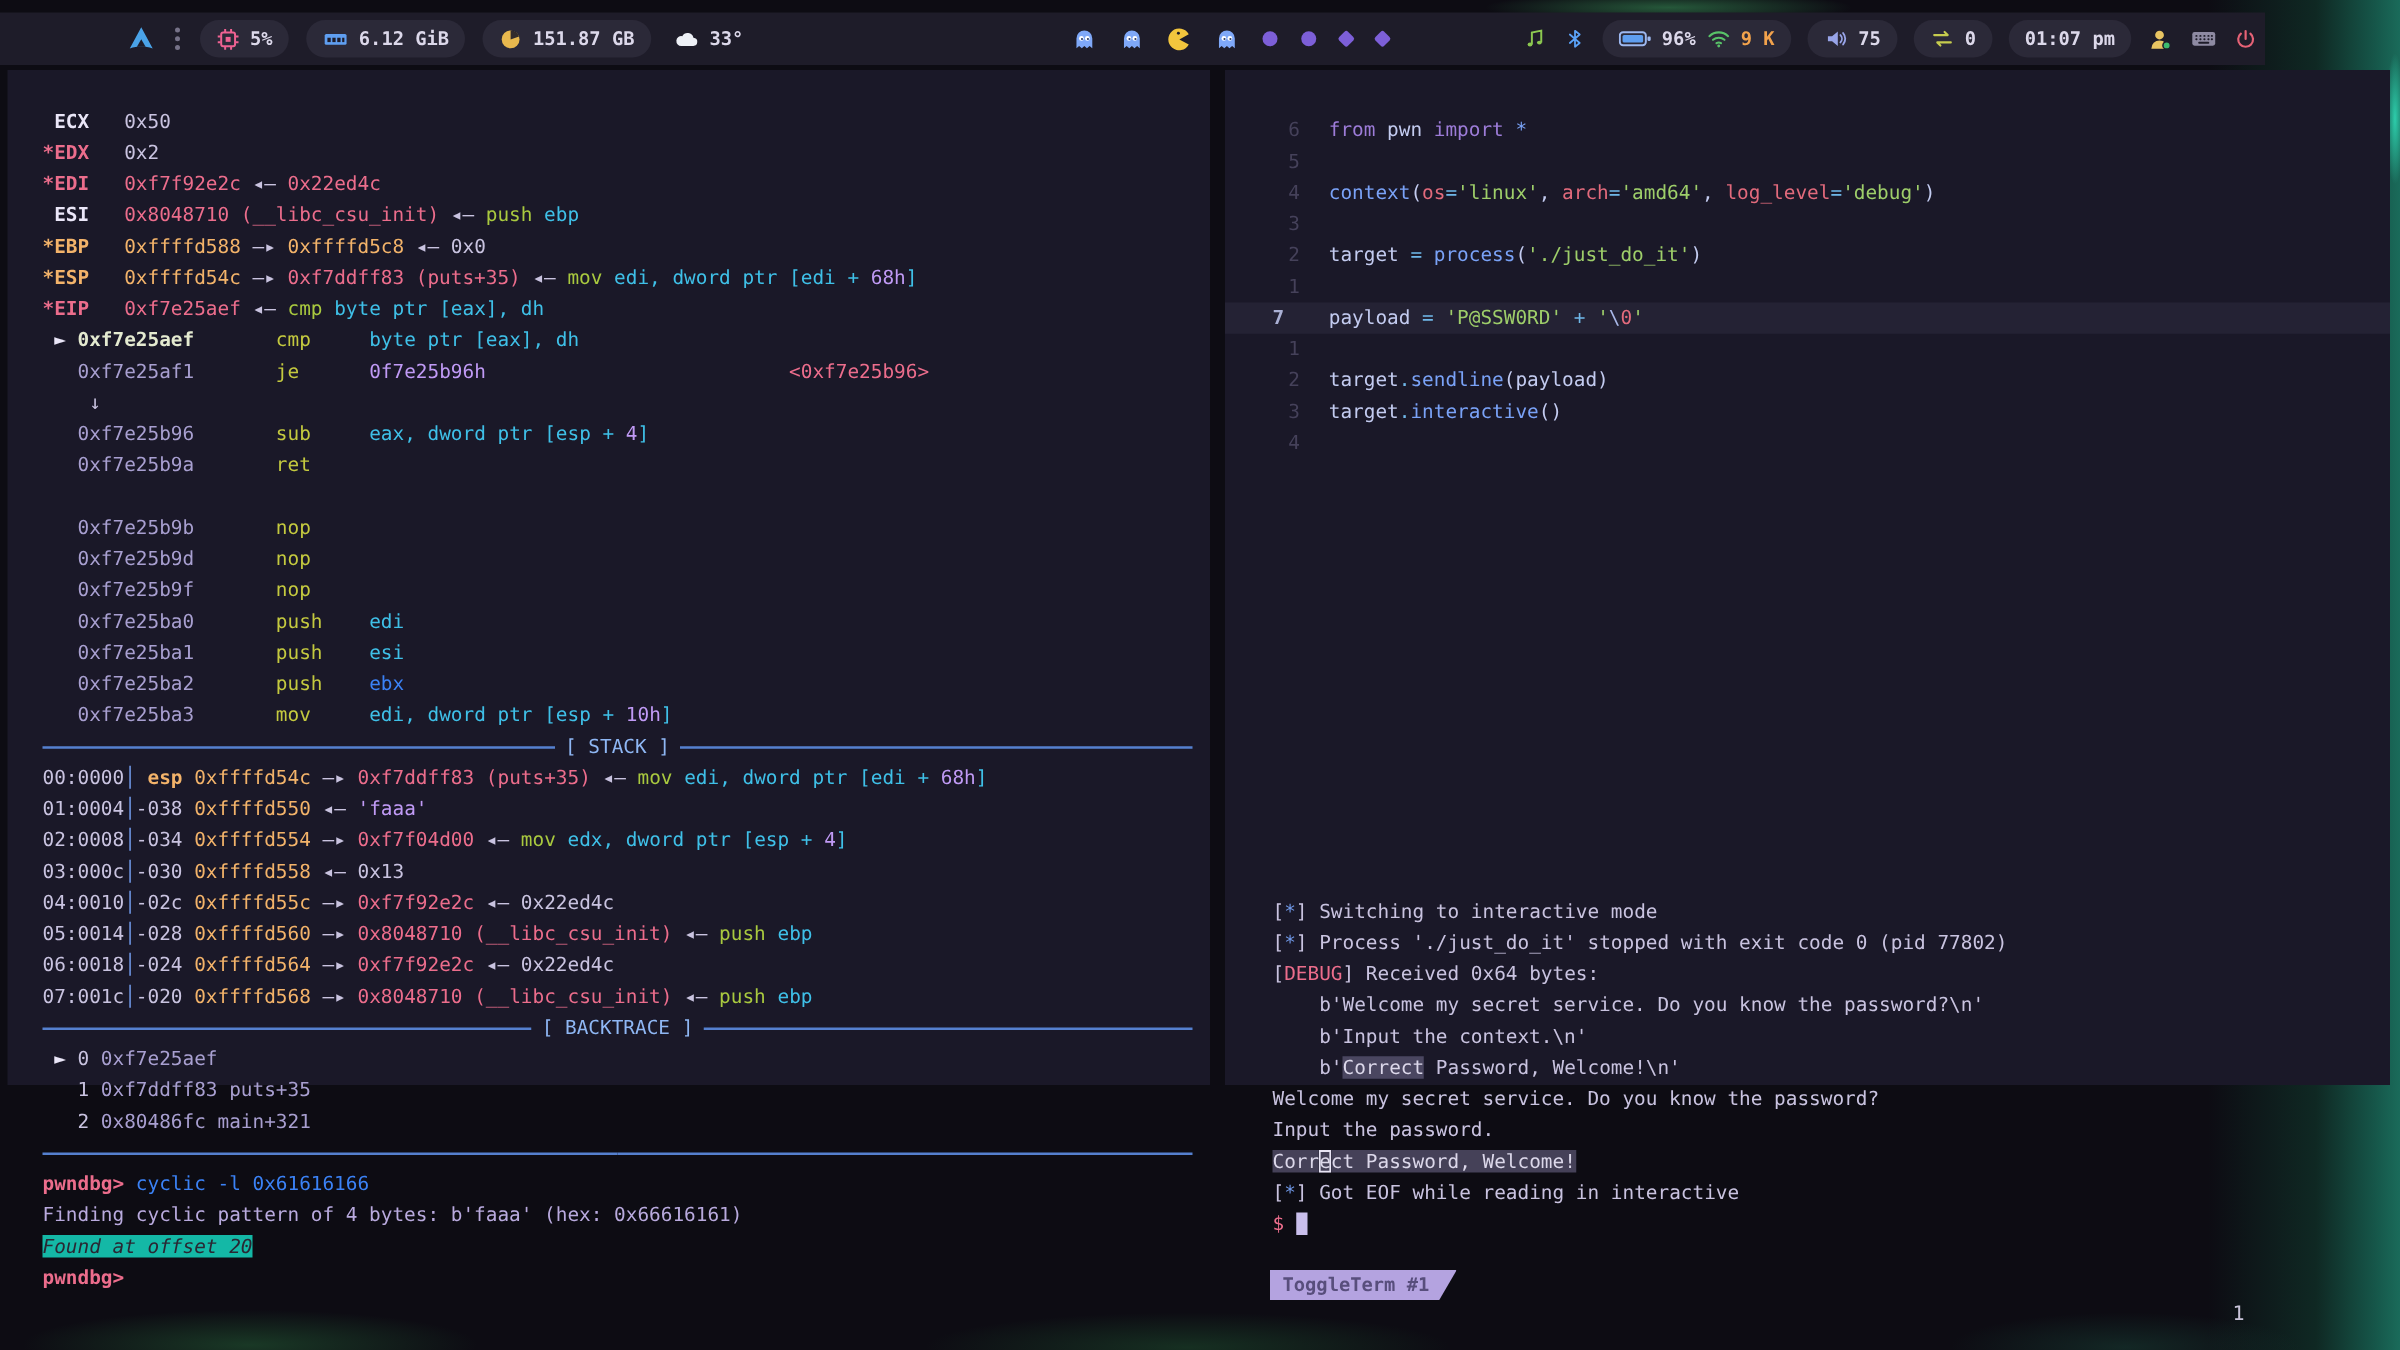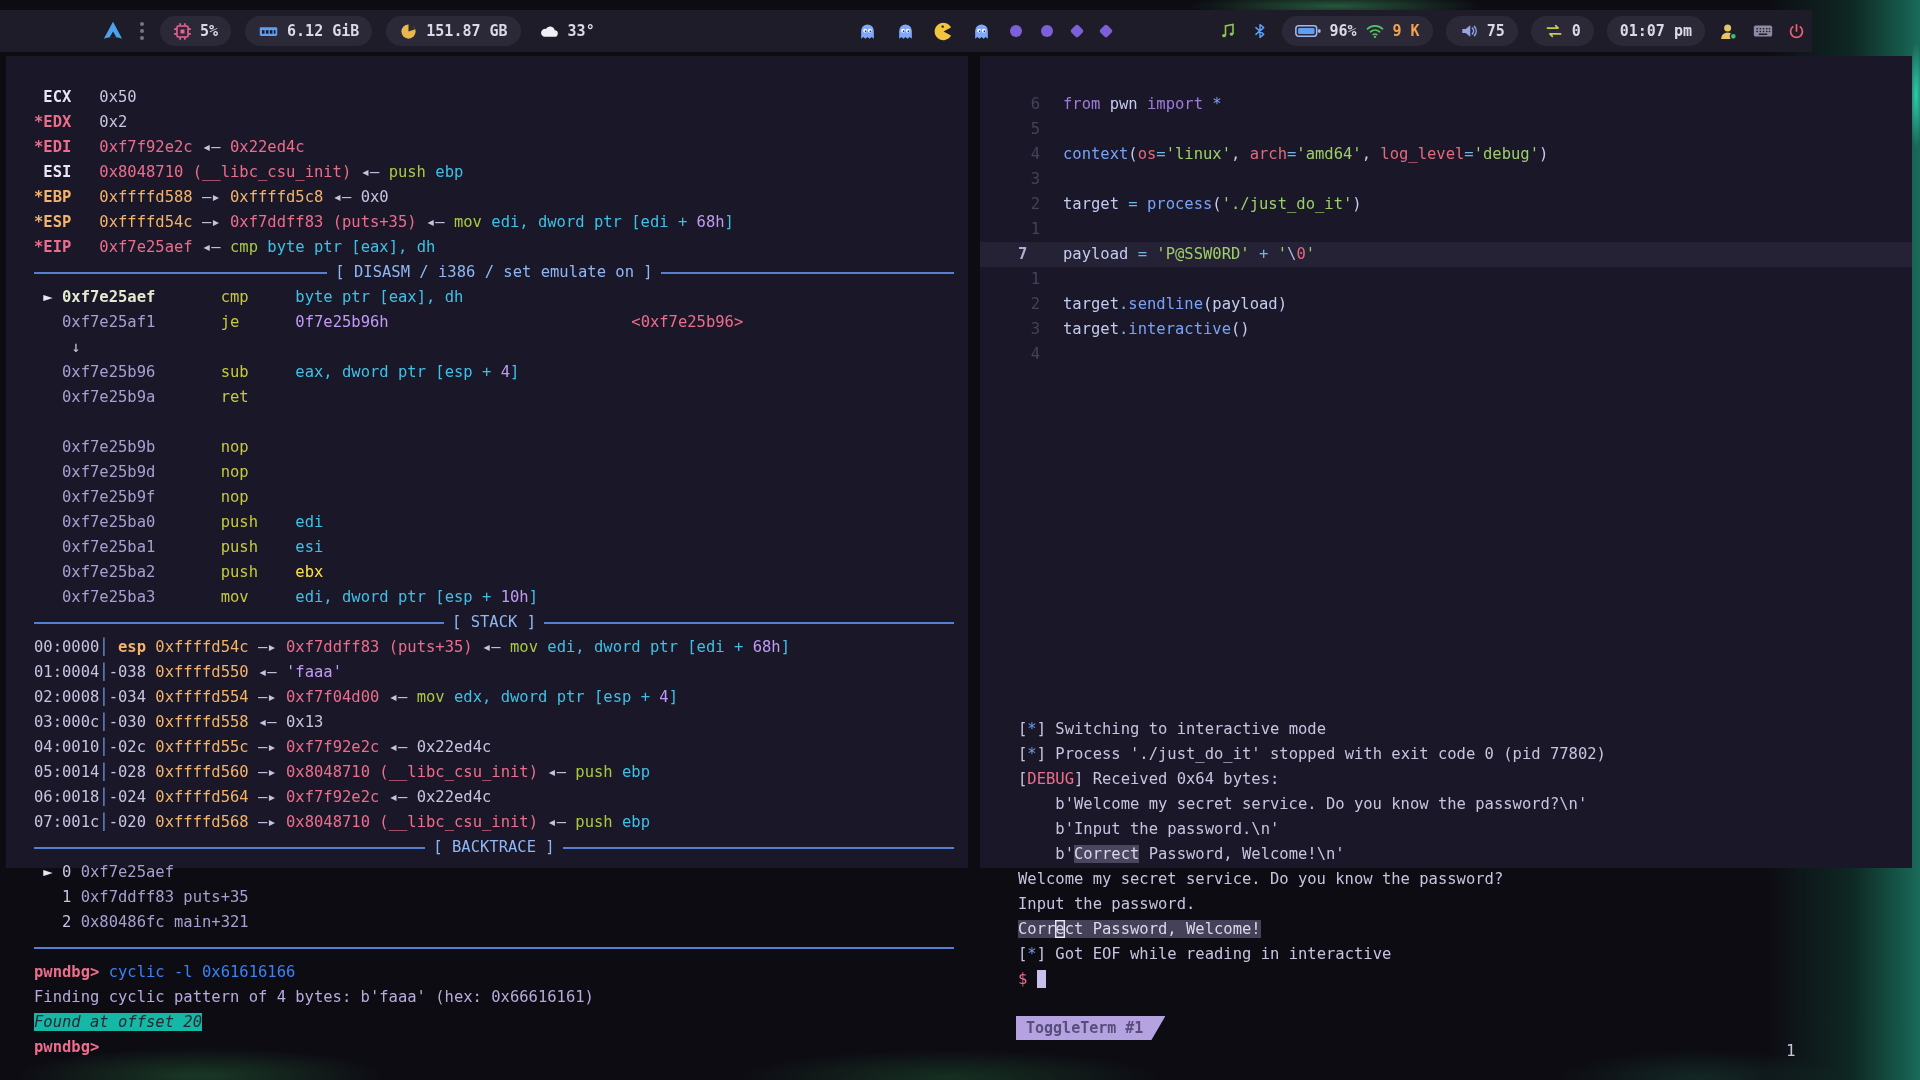--- a/index.html
+++ b/index.html
@@ -234,33 +234,32 @@
 
 <div class="panel gdb-panel">
   <div id="gdb-lines">
       <div class="tline"><span style="color: rgb(234, 230, 248); font-weight: bold;"> ECX   </span><span style="color: rgb(201, 195, 224);">0x50</span></div>
       <div class="tline"><span style="color: rgb(236, 109, 140); font-weight: bold;">*EDX   </span><span style="color: rgb(201, 195, 224);">0x2</span></div>
       <div class="tline"><span style="color: rgb(236, 109, 140); font-weight: bold;">*EDI   </span><span style="color: rgb(236, 109, 140);">0xf7f92e2c</span><span style="color: rgb(201, 195, 224);"> ◂— </span><span style="color: rgb(236, 109, 140);">0x22ed4c</span></div>
       <div class="tline"><span style="color: rgb(234, 230, 248); font-weight: bold;"> ESI   </span><span style="color: rgb(236, 109, 140);">0x8048710 (__libc_csu_init)</span><span style="color: rgb(201, 195, 224);"> ◂— </span><span style="color: rgb(169, 201, 63);">push</span><span style="color: rgb(201, 195, 224);"> </span><span style="color: rgb(63, 192, 232);">ebp</span></div>
       <div class="tline"><span style="color: rgb(243, 179, 106); font-weight: bold;">*EBP   </span><span style="color: rgb(243, 179, 106);">0xffffd588</span><span style="color: rgb(201, 195, 224);"> —▸ </span><span style="color: rgb(243, 179, 106);">0xffffd5c8</span><span style="color: rgb(201, 195, 224);"> ◂— 0x0</span></div>
       <div class="tline"><span style="color: rgb(243, 179, 106); font-weight: bold;">*ESP   </span><span style="color: rgb(243, 179, 106);">0xffffd54c</span><span style="color: rgb(201, 195, 224);"> —▸ </span><span style="color: rgb(236, 109, 140);">0xf7ddff83 (puts+35)</span><span style="color: rgb(201, 195, 224);"> ◂— </span><span style="color: rgb(169, 201, 63);">mov</span><span style="color: rgb(201, 195, 224);"> </span><span style="color: rgb(63, 192, 232);">edi, dword ptr [edi + </span><span style="color: rgb(192, 154, 245);">68h</span><span style="color: rgb(63, 192, 232);">]</span></div>
       <div class="tline"><span style="color: rgb(236, 109, 140); font-weight: bold;">*EIP   </span><span style="color: rgb(236, 109, 140);">0xf7e25aef</span><span style="color: rgb(201, 195, 224);"> ◂— </span><span style="color: rgb(169, 201, 63);">cmp</span><span style="color: rgb(201, 195, 224);"> </span><span style="color: rgb(63, 192, 232);">byte ptr [eax], dh</span></div>
-      <div class="tline rule-row"><span class="rline"></span><span class="rlabel">[ DISASM / i386 / set emulate on ]</span><span class="rline"></span></div>
       <div class="tline"><span style="color: rgb(234, 230, 248); font-weight: bold;"> ► </span><span style="color: rgb(228, 234, 208); font-weight: bold;">0xf7e25aef</span><span style="color: rgb(201, 195, 224);">       </span><span style="color: rgb(196, 201, 63);">cmp</span><span style="color: rgb(201, 195, 224);">     </span><span style="color: rgb(63, 192, 232);">byte ptr [eax], dh</span></div>
       <div class="tline"><span style="color: rgb(201, 195, 224);">   </span><span style="color: rgb(168, 159, 208);">0xf7e25af1</span><span style="color: rgb(201, 195, 224);">       </span><span style="color: rgb(196, 201, 63);">je</span><span style="color: rgb(201, 195, 224);">      </span><span style="color: rgb(192, 154, 245);">0f7e25b96h</span><span style="color: rgb(201, 195, 224);">                          </span><span style="color: rgb(236, 109, 140);">&lt;0xf7e25b96&gt;</span></div>
       <div class="tline"><span style="color: rgb(201, 195, 224);">    ↓</span></div>
       <div class="tline"><span style="color: rgb(201, 195, 224);">   </span><span style="color: rgb(168, 159, 208);">0xf7e25b96</span><span style="color: rgb(201, 195, 224);">       </span><span style="color: rgb(196, 201, 63);">sub</span><span style="color: rgb(201, 195, 224);">     </span><span style="color: rgb(63, 192, 232);">eax, dword ptr [esp + </span><span style="color: rgb(192, 154, 245);">4</span><span style="color: rgb(63, 192, 232);">]</span></div>
       <div class="tline"><span style="color: rgb(201, 195, 224);">   </span><span style="color: rgb(168, 159, 208);">0xf7e25b9a</span><span style="color: rgb(201, 195, 224);">       </span><span style="color: rgb(196, 201, 63);">ret</span></div>
       <div class="tline"></div>
       <div class="tline"><span style="color: rgb(201, 195, 224);">   </span><span style="color: rgb(168, 159, 208);">0xf7e25b9b</span><span style="color: rgb(201, 195, 224);">       </span><span style="color: rgb(196, 201, 63);">nop</span></div>
       <div class="tline"><span style="color: rgb(201, 195, 224);">   </span><span style="color: rgb(168, 159, 208);">0xf7e25b9d</span><span style="color: rgb(201, 195, 224);">       </span><span style="color: rgb(196, 201, 63);">nop</span></div>
       <div class="tline"><span style="color: rgb(201, 195, 224);">   </span><span style="color: rgb(168, 159, 208);">0xf7e25b9f</span><span style="color: rgb(201, 195, 224);">       </span><span style="color: rgb(196, 201, 63);">nop</span></div>
       <div class="tline"><span style="color: rgb(201, 195, 224);">   </span><span style="color: rgb(168, 159, 208);">0xf7e25ba0</span><span style="color: rgb(201, 195, 224);">       </span><span style="color: rgb(196, 201, 63);">push</span><span style="color: rgb(201, 195, 224);">    </span><span style="color: rgb(63, 192, 232);">edi</span></div>
       <div class="tline"><span style="color: rgb(201, 195, 224);">   </span><span style="color: rgb(168, 159, 208);">0xf7e25ba1</span><span style="color: rgb(201, 195, 224);">       </span><span style="color: rgb(196, 201, 63);">push</span><span style="color: rgb(201, 195, 224);">    </span><span style="color: rgb(63, 192, 232);">esi</span></div>
-      <div class="tline"><span style="color: rgb(201, 195, 224);">   </span><span style="color: rgb(168, 159, 208);">0xf7e25ba2</span><span style="color: rgb(201, 195, 224);">       </span><span style="color: rgb(196, 201, 63);">push</span><span style="color: rgb(201, 195, 224);">    </span><span style="color: #fde047;">ebx</span></div>
+      <div class="tline"><span style="color: rgb(201, 195, 224);">   </span><span style="color: rgb(168, 159, 208);">0xf7e25ba2</span><span style="color: rgb(201, 195, 224);">       </span><span style="color: rgb(196, 201, 63);">push</span><span style="color: rgb(201, 195, 224);">    </span><span style="color: #3b82f6;">ebx</span></div>
       <div class="tline"><span style="color: rgb(201, 195, 224);">   </span><span style="color: rgb(168, 159, 208);">0xf7e25ba3</span><span style="color: rgb(201, 195, 224);">       </span><span style="color: rgb(196, 201, 63);">mov</span><span style="color: rgb(201, 195, 224);">     </span><span style="color: rgb(63, 192, 232);">edi, dword ptr [esp + </span><span style="color: rgb(192, 154, 245);">10h</span><span style="color: rgb(63, 192, 232);">]</span></div>
       <div class="tline rule-row"><span class="rline"></span><span class="rlabel">[ STACK ]</span><span class="rline"></span></div>
       <div class="tline"><span style="color: rgb(201, 195, 224);">00:0000</span><span style="color: rgb(112, 153, 232);">│</span><span style="color: rgb(243, 179, 106); font-weight: bold;"> esp </span><span style="color: rgb(243, 179, 106);">0xffffd54c</span><span style="color: rgb(201, 195, 224);"> —▸ </span><span style="color: rgb(236, 109, 140);">0xf7ddff83 (puts+35)</span><span style="color: rgb(201, 195, 224);"> ◂— </span><span style="color: rgb(169, 201, 63);">mov</span><span style="color: rgb(201, 195, 224);"> </span><span style="color: rgb(63, 192, 232);">edi, dword ptr [edi + </span><span style="color: rgb(192, 154, 245);">68h</span><span style="color: rgb(63, 192, 232);">]</span></div>
       <div class="tline"><span style="color: rgb(201, 195, 224);">01:0004</span><span style="color: rgb(112, 153, 232);">│</span><span style="color: rgb(201, 195, 224);">-038 </span><span style="color: rgb(243, 179, 106);">0xffffd550</span><span style="color: rgb(201, 195, 224);"> ◂— </span><span style="color: rgb(192, 154, 245);">'faaa'</span></div>
       <div class="tline"><span style="color: rgb(201, 195, 224);">02:0008</span><span style="color: rgb(112, 153, 232);">│</span><span style="color: rgb(201, 195, 224);">-034 </span><span style="color: rgb(243, 179, 106);">0xffffd554</span><span style="color: rgb(201, 195, 224);"> —▸ </span><span style="color: rgb(236, 109, 140);">0xf7f04d00</span><span style="color: rgb(201, 195, 224);"> ◂— </span><span style="color: rgb(169, 201, 63);">mov</span><span style="color: rgb(201, 195, 224);"> </span><span style="color: rgb(63, 192, 232);">edx, dword ptr [esp + </span><span style="color: rgb(192, 154, 245);">4</span><span style="color: rgb(63, 192, 232);">]</span></div>
       <div class="tline"><span style="color: rgb(201, 195, 224);">03:000c</span><span style="color: rgb(112, 153, 232);">│</span><span style="color: rgb(201, 195, 224);">-030 </span><span style="color: rgb(243, 179, 106);">0xffffd558</span><span style="color: rgb(201, 195, 224);"> ◂— 0x13</span></div>
       <div class="tline"><span style="color: rgb(201, 195, 224);">04:0010</span><span style="color: rgb(112, 153, 232);">│</span><span style="color: rgb(201, 195, 224);">-02c </span><span style="color: rgb(243, 179, 106);">0xffffd55c</span><span style="color: rgb(201, 195, 224);"> —▸ </span><span style="color: rgb(236, 109, 140);">0xf7f92e2c</span><span style="color: rgb(201, 195, 224);"> ◂— 0x22ed4c</span></div>
       <div class="tline"><span style="color: rgb(201, 195, 224);">05:0014</span><span style="color: rgb(112, 153, 232);">│</span><span style="color: rgb(201, 195, 224);">-028 </span><span style="color: rgb(243, 179, 106);">0xffffd560</span><span style="color: rgb(201, 195, 224);"> —▸ </span><span style="color: rgb(236, 109, 140);">0x8048710 (__libc_csu_init)</span><span style="color: rgb(201, 195, 224);"> ◂— </span><span style="color: rgb(169, 201, 63);">push</span><span style="color: rgb(201, 195, 224);"> </span><span style="color: rgb(63, 192, 232);">ebp</span></div>
       <div class="tline"><span style="color: rgb(201, 195, 224);">06:0018</span><span style="color: rgb(112, 153, 232);">│</span><span style="color: rgb(201, 195, 224);">-024 </span><span style="color: rgb(243, 179, 106);">0xffffd564</span><span style="color: rgb(201, 195, 224);"> —▸ </span><span style="color: rgb(236, 109, 140);">0xf7f92e2c</span><span style="color: rgb(201, 195, 224);"> ◂— 0x22ed4c</span></div>
       <div class="tline"><span style="color: rgb(201, 195, 224);">07:001c</span><span style="color: rgb(112, 153, 232);">│</span><span style="color: rgb(201, 195, 224);">-020 </span><span style="color: rgb(243, 179, 106);">0xffffd568</span><span style="color: rgb(201, 195, 224);"> —▸ </span><span style="color: rgb(236, 109, 140);">0x8048710 (__libc_csu_init)</span><span style="color: rgb(201, 195, 224);"> ◂— </span><span style="color: rgb(169, 201, 63);">push</span><span style="color: rgb(201, 195, 224);"> </span><span style="color: rgb(63, 192, 232);">ebp</span></div>
@@ -288,21 +287,21 @@
       <div class="cline"><span class="gut">1</span><span class="ctext"></span></div>
       <div class="cline"><span class="gut">2</span><span class="ctext"><span style="color: rgb(195, 203, 240);">target</span><span style="color: rgb(111, 183, 232);">.</span><span style="color: rgb(122, 162, 247);">sendline</span><span style="color: rgb(195, 203, 240);">(payload)</span></span></div>
       <div class="cline"><span class="gut">3</span><span class="ctext"><span style="color: rgb(195, 203, 240);">target</span><span style="color: rgb(111, 183, 232);">.</span><span style="color: rgb(122, 162, 247);">interactive</span><span style="color: rgb(195, 203, 240);">()</span></span></div>
       <div class="cline"><span class="gut">4</span><span class="ctext"></span></div>
     </div>
   <div id="term-lines">
       <div class="tline"><span style="color: rgb(201, 195, 224);">[</span><span style="color: rgb(112, 153, 232);">*</span><span style="color: rgb(201, 195, 224);">] Switching to interactive mode</span></div>
       <div class="tline"><span style="color: rgb(201, 195, 224);">[</span><span style="color: rgb(112, 153, 232);">*</span><span style="color: rgb(201, 195, 224);">] Process './just_do_it' stopped with exit code 0 (pid 77802)</span></div>
       <div class="tline"><span style="color: rgb(201, 195, 224);">[</span><span style="color: rgb(236, 109, 140);">DEBUG</span><span style="color: rgb(201, 195, 224);">] Received 0x64 bytes:</span></div>
       <div class="tline"><span style="color: rgb(201, 195, 224);">    b'Welcome my secret service. Do you know the password?\n'</span></div>
-      <div class="tline"><span style="color: rgb(201, 195, 224);">    b'Input the password.\n'</span></div>
+      <div class="tline"><span style="color: rgb(201, 195, 224);">    b'Input the context.\n'</span></div>
       <div class="tline"><span style="color: rgb(201, 195, 224);">    b'</span><span style="color: rgb(220, 216, 234); background: rgb(74, 70, 96);">Correct</span><span style="color: rgb(201, 195, 224);"> Password, Welcome!\n'</span></div>
       <div class="tline"><span style="color: rgb(201, 195, 224);">Welcome my secret service. Do you know the password?</span></div>
       <div class="tline"><span style="color: rgb(201, 195, 224);">Input the password.</span></div>
       <div class="tline"><span style="color: rgb(220, 216, 234); background: rgb(69, 65, 88);">Corr</span><span style="color: rgb(220, 216, 234); background: rgb(69, 65, 88); box-shadow: rgb(232, 228, 244) 0px 0px 0px 1.5px inset;">e</span><span style="color: rgb(220, 216, 234); background: rgb(69, 65, 88);">ct Password, Welcome!</span></div>
       <div class="tline"><span style="color: rgb(201, 195, 224);">[</span><span style="color: rgb(112, 153, 232);">*</span><span style="color: rgb(201, 195, 224);">] Got EOF while reading in interactive</span></div>
       <div class="tline"><span style="color: rgb(236, 109, 140);">$ </span><span style="color: rgb(26, 24, 38); background: rgb(201, 191, 236);"> </span></div>
     </div>
   <div class="tt-tag">
     <span>ToggleTerm #1</span>
   </div>

